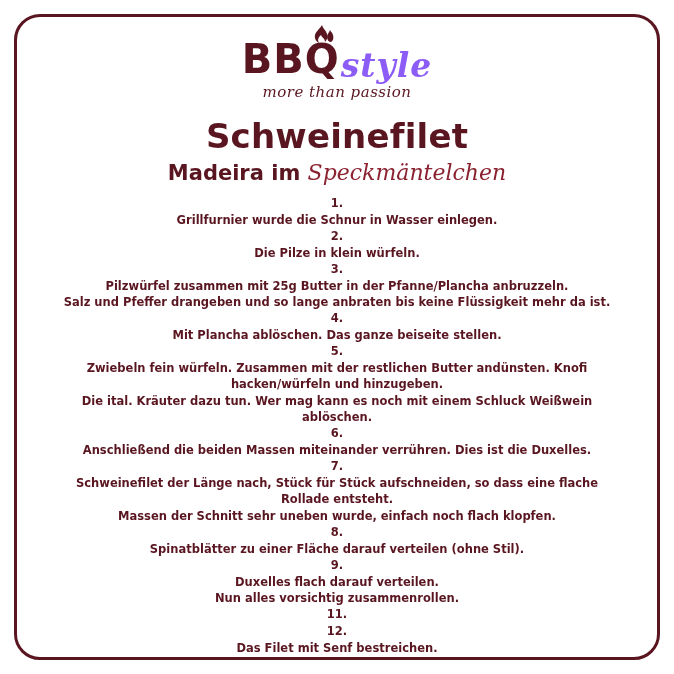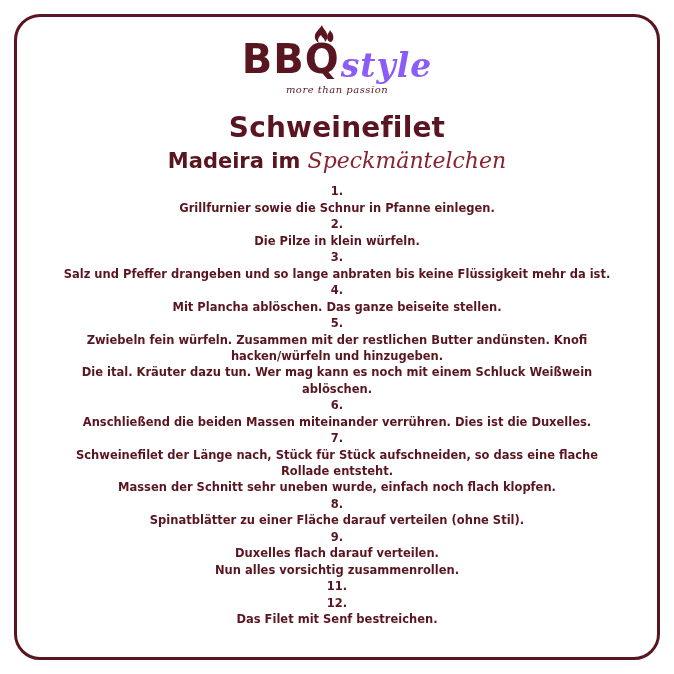--- a/index.html
+++ b/index.html
@@ -67,31 +67,31 @@
     font-style: italic;
     font-size: 33px;
     color: #8b5cf6;
     margin-left: 1px;
     position: relative;
     top: 4px;
   }
   .logo-sub {
     font-family: "DejaVu Serif", serif;
     font-style: italic;
-    font-size: 10px;
+    font-size: 15px;
     color: #5a1620;
     margin-top: 6px;
     letter-spacing: 0.5px;
   }
   
   .title {
     text-align: center;
     font-family: "DejaVu Sans", sans-serif;
     font-weight: bold;
-    font-size: 28px;
+    font-size: 34px;
     color: #5a1620;
     margin-top: 16px;
     letter-spacing: 0.2px;
   }
   .subtitle {
     text-align: center;
     font-family: "DejaVu Sans", sans-serif;
     font-weight: bold;
     font-size: 21px;
     color: #5a1620;
@@ -145,28 +145,29 @@
 
     <div class="title">Schweinefilet</div>
     <div class="subtitle">
       <span>Madeira im</span>
       <span class="script">Speckmäntelchen</span>
     </div>
 
     <div class="steps" id="steps">
         <div class="step">
           <div class="step-num">1.</div>
-          <div class="step-line">Grillfurnier sowie die Schnur in Pfanne einlegen.</div>
+          <div class="step-line">Grillfurnier wurde die Schnur in Wasser einlegen.</div>
         </div>
         <div class="step">
           <div class="step-num">2.</div>
           <div class="step-line">Die Pilze in klein würfeln.</div>
         </div>
         <div class="step">
           <div class="step-num">3.</div>
+          <div class="step-line">Pilzwürfel zusammen mit 25g Butter in der Pfanne/Plancha anbruzzeln.</div>
           <div class="step-line">Salz und Pfeffer drangeben und so lange anbraten bis keine Flüssigkeit mehr da ist.</div>
         </div>
         <div class="step">
           <div class="step-num">4.</div>
           <div class="step-line">Mit Plancha ablöschen. Das ganze beiseite stellen.</div>
         </div>
         <div class="step">
           <div class="step-num">5.</div>
           <div class="step-line">Zwiebeln fein würfeln. Zusammen mit der restlichen Butter andünsten. Knofi hacken/würfeln und hinzugeben.</div>
           <div class="step-line">Die ital. Kräuter dazu tun. Wer mag kann es noch mit einem Schluck Weißwein ablöschen.</div>

